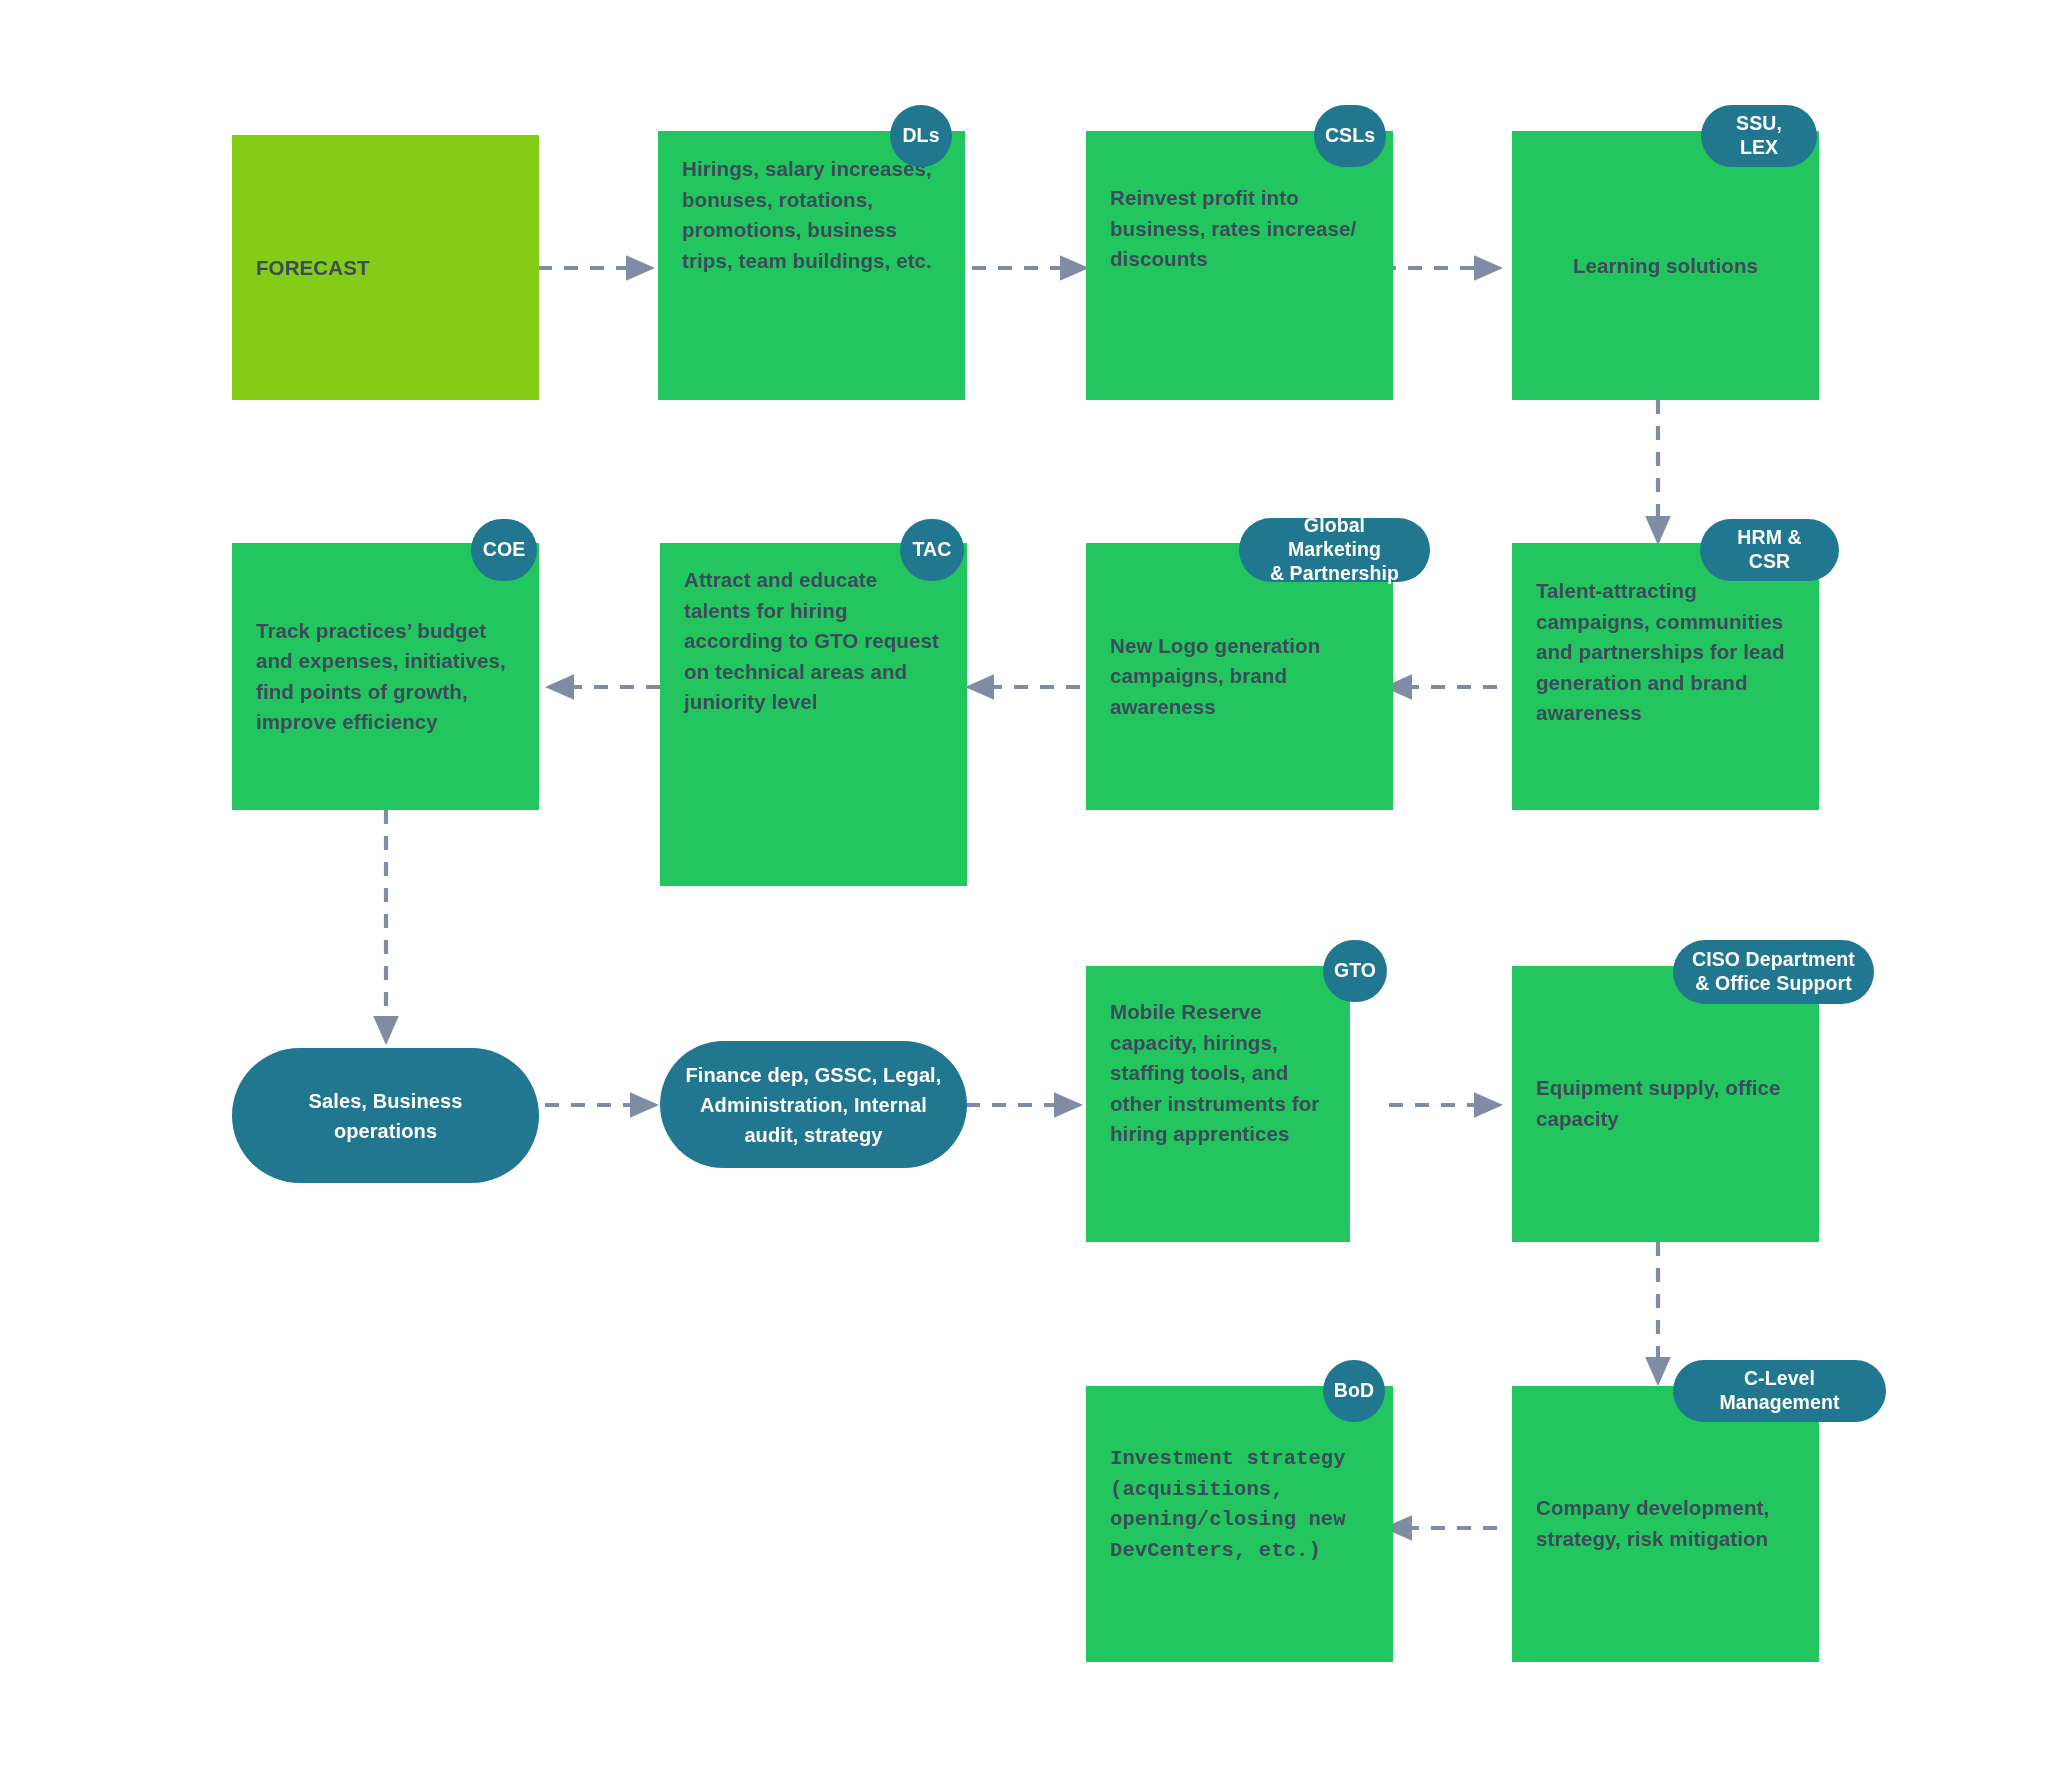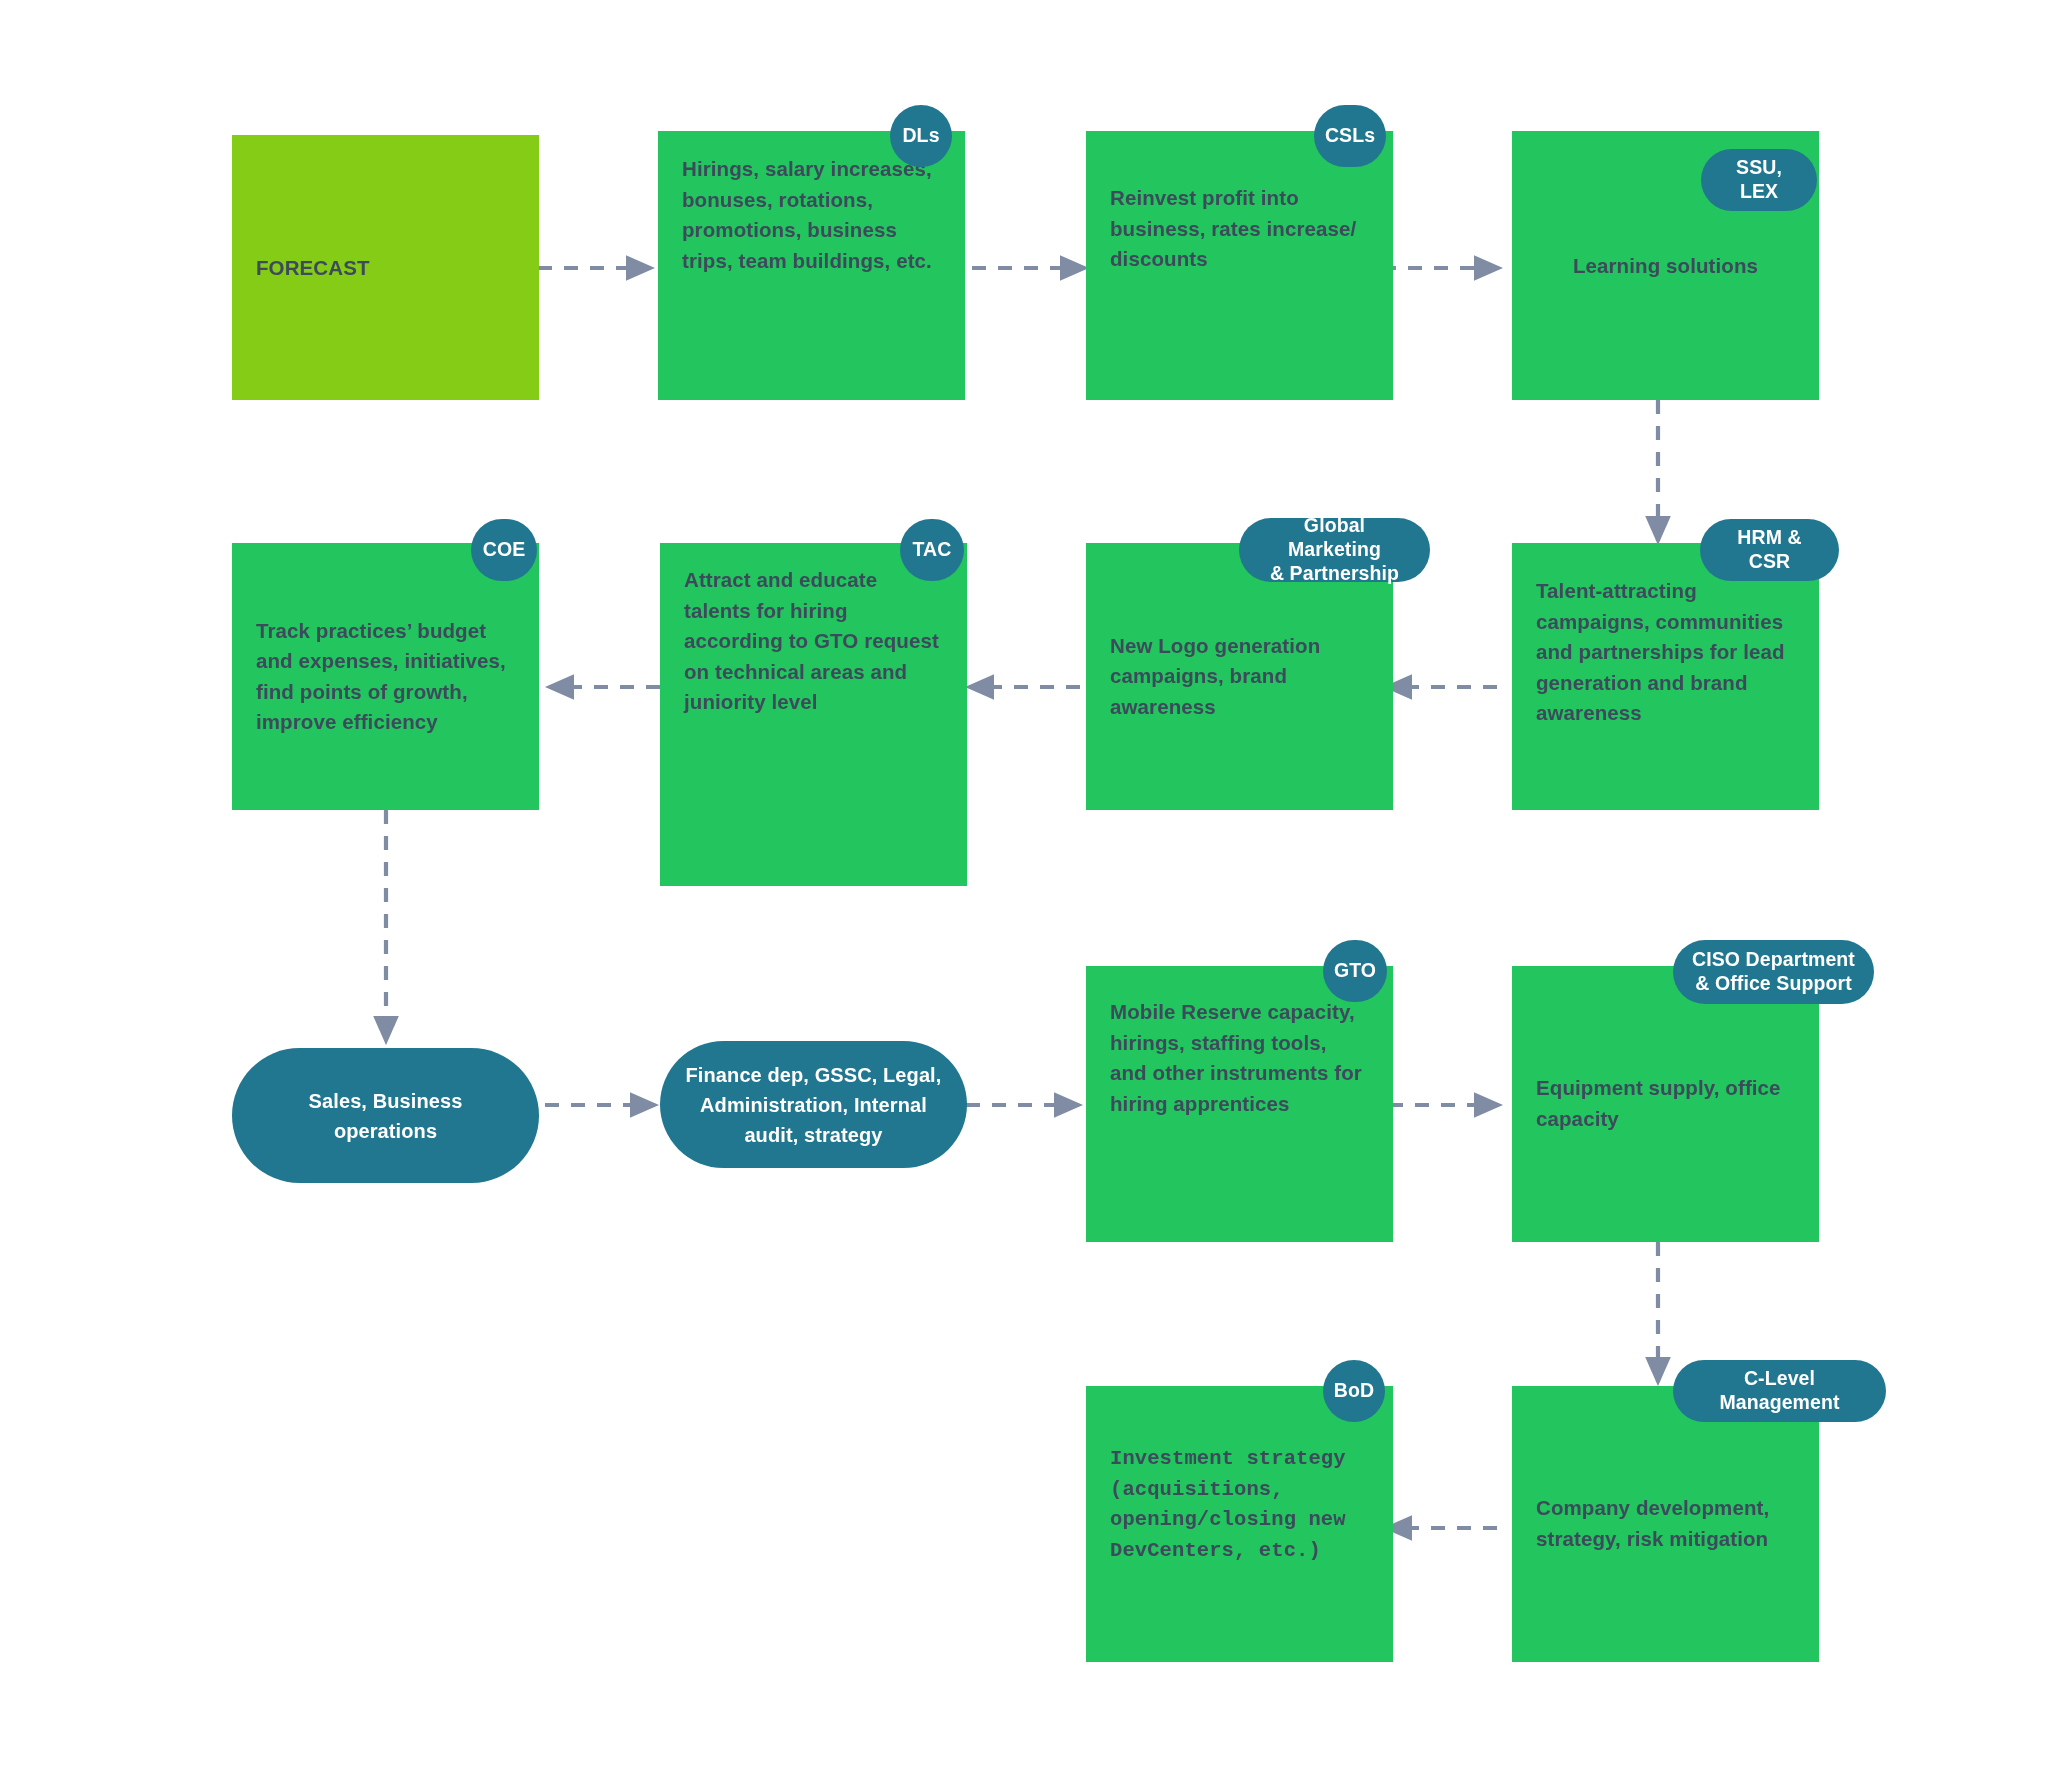--- a/index.html
+++ b/index.html
@@ -87,21 +87,21 @@
   <div class="badge" style="left:890px;top:105px;width:62px;height:62px;">DLs</div>
 
   <div class="node rect" style="left:1086px;top:131px;width:307px;height:269px;">
     <div class="body" style="top:52px;">Reinvest profit into business, rates increase/ discounts</div>
   </div>
   <div class="badge" style="left:1314px;top:105px;width:72px;height:62px;">CSLs</div>
 
   <div class="node rect" style="left:1512px;top:131px;width:307px;height:269px;">
     <div class="body vmid" style="text-align:center;">Learning solutions</div>
   </div>
-  <div class="badge" style="left:1701px;top:105px;width:116px;height:62px;margin-top:44px;">SSU, LEX</div>
+  <div class="badge" style="left:1701px;top:105px;width:116px;height:62px;">SSU, LEX</div>
 
   <div class="node rect" style="left:232px;top:543px;width:307px;height:267px;">
     <div class="body vmid">Track practices’ budget and expenses, initiatives, find points of growth, improve efficiency</div>
   </div>
   <div class="badge" style="left:471px;top:519px;width:66px;height:62px;">COE</div>
 
   <div class="node rect" style="left:660px;top:543px;width:307px;height:343px;">
     <div class="body" style="top:22px;">Attract and educate talents for hiring according to GTO request on technical areas and juniority level</div>
   </div>
   <div class="badge" style="left:900px;top:519px;width:64px;height:62px;">TAC</div>
@@ -118,21 +118,21 @@
   <div class="badge" style="left:1700px;top:519px;width:139px;height:62px;">HRM &amp; CSR</div>
 
   <div class="node pill" style="left:232px;top:1048px;width:307px;height:135px;">
     <div class="body vmid">Sales, Business operations</div>
   </div>
 
   <div class="node pill" style="left:660px;top:1041px;width:307px;height:127px;">
     <div class="body vmid" style="padding:0 14px;">Finance dep, GSSC, Legal, Administration, Internal audit, strategy</div>
   </div>
 
-  <div class="node rect" style="left:1086px;top:966px;width:307px;height:276px;">
+  <div class="node rect" style="left:1086px;top:966px;width:264px;height:276px;">
     <div class="body" style="top:31px;">Mobile Reserve capacity, hirings, staffing tools, and other instruments for hiring apprentices</div>
   </div>
   <div class="badge" style="left:1323px;top:940px;width:64px;height:62px;">GTO</div>
 
   <div class="node rect" style="left:1512px;top:966px;width:307px;height:276px;">
     <div class="body vmid">Equipment supply, office capacity</div>
   </div>
   <div class="badge" style="left:1673px;top:940px;width:201px;height:64px;">CISO Department
 &amp; Office Support</div>
 

